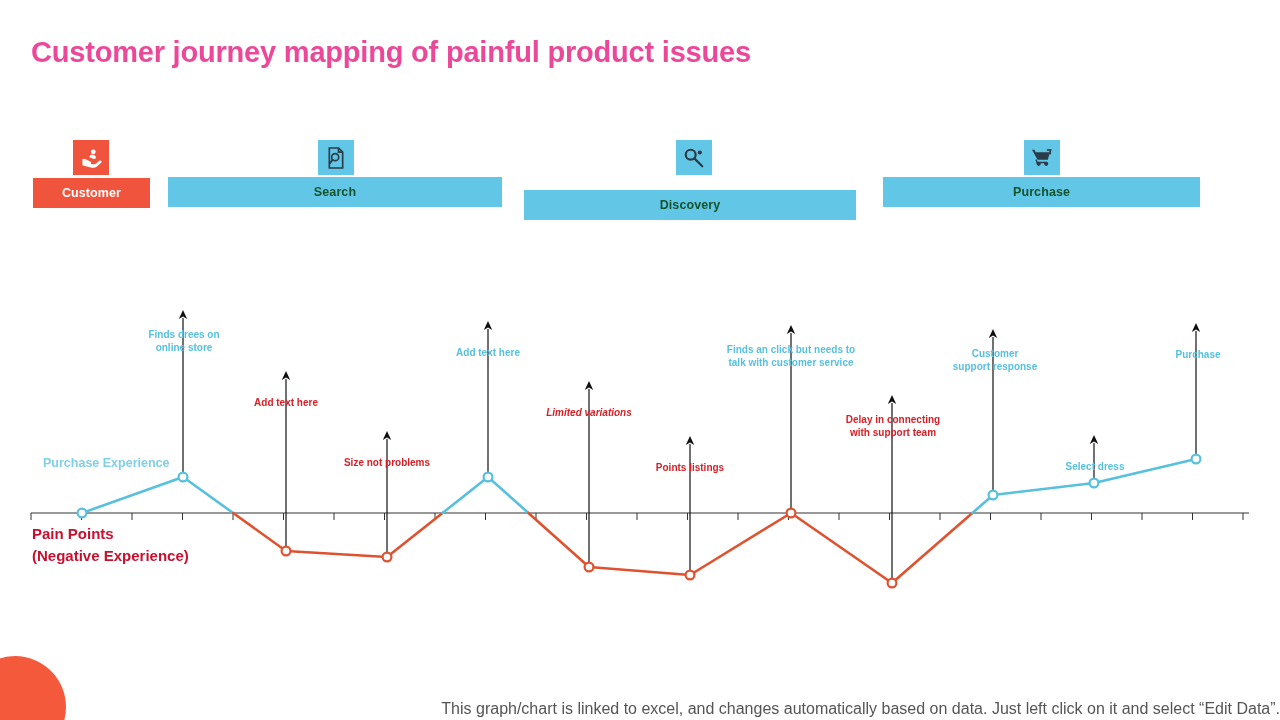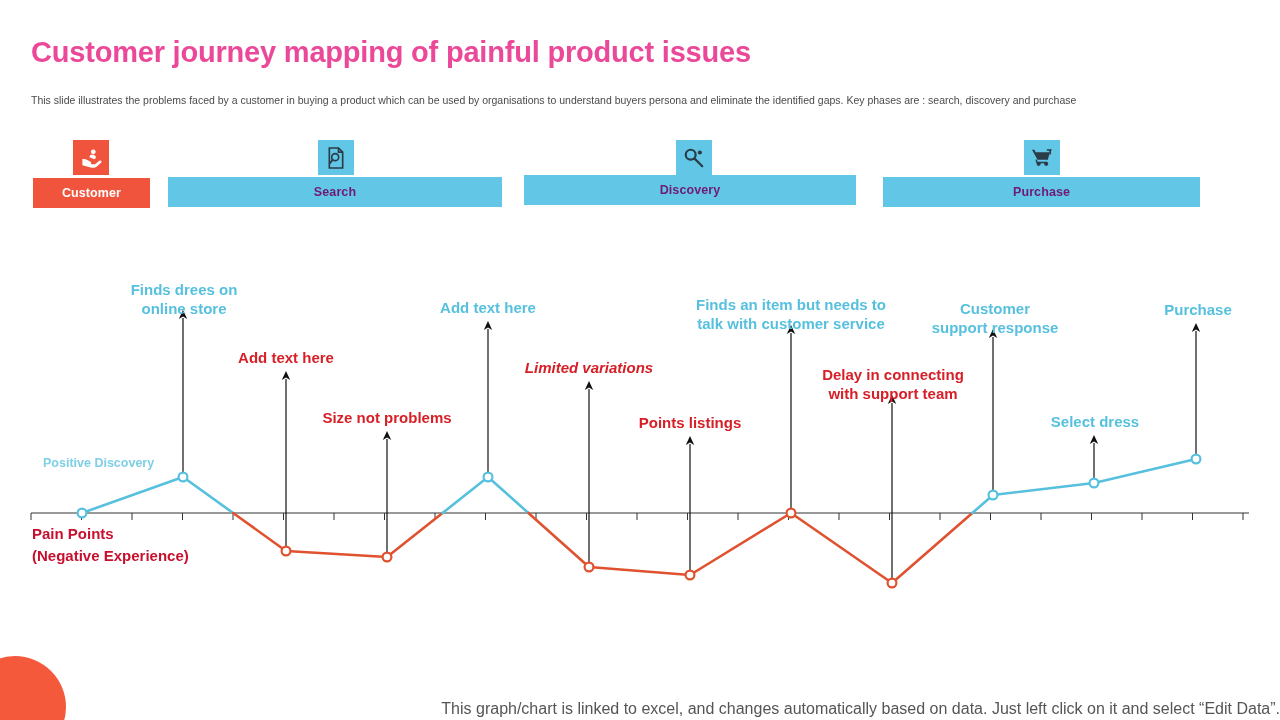--- a/index.html
+++ b/index.html
@@ -45,21 +45,21 @@
     white-space: nowrap;
   }
   .phase-bar {
     position: absolute;
     height: 30px;
     display: flex;
     align-items: center;
     justify-content: center;
     font-size: 12.5px;
     font-weight: bold;
-    color: #701a75;
+    color: #14532d;
     letter-spacing: 0.1px;
   }
   .phase-bar.blue { background: #62C7E6; }
   .phase-bar.orange { background: #F0543C; color: #ffffff; }
 
   .phase-icon {
     position: absolute;
     width: 36px; height: 35px;
     display: flex;
     align-items: center;
@@ -72,25 +72,26 @@
   
   #chart-area {
     position: absolute;
     left: 0; top: 250px;
     width: 1280px; height: 400px;
   }
   #chart-svg { display: block; }
 
   .ann {
     position: absolute;
-    font-size: 15px;
+    font-size: 10px;
     font-weight: bold;
     line-height: 1.25;
     text-align: center;
     white-space: pre-line;
+    margin-top: 48px;
   }
   .ann.blue { color: #56C0DE; }
   .ann.red  { color: #D61F26; }
 
   .axis-label {
     position: absolute;
     font-weight: bold;
     white-space: pre-line;
   }
   .axis-label.positive {
@@ -118,21 +119,20 @@
   }
 </style>
 </head>
 <body>
 
 <div id="slide">
 
   <div class="deco-circle"></div>
 
   <div class="title">Customer journey mapping of painful product issues</div>
-  <div class="subtitle">This slide illustrates the problems faced by a customer in buying a product which can be used by organisations to understand buyers persona and eliminate the identified gaps. Key phases are : search, discovery and purchase</div>
 
   <div id="phases">
       <div class="phase-icon orange" style="left: 73px; top: 140px;">
         <svg width="22" height="22" viewBox="0 0 24 24" fill="#ffffff">
       <circle cx="14.5" cy="5.2" r="2.6"></circle>
       <path d="M11.2 8.6c2.3-.6 4.6-.2 5.6 1.2.8 1.1.6 2.3-.4 2.9-1 .6-2.3.2-3.4-.3l-2.8-1.2z"></path>
       <path d="M2.6 13.2c1.9-.4 3.8.1 5.4 1l3.4 1.9c.7.4.9 1.2.5 1.8-.4.6-1.2.8-1.9.4l-2.6-1.3 6.1 1.7c1.4.4 2.9.1 4-.8l3.6-2.8c.7-.5 1.6-.4 2.1.2.5.6.4 1.5-.2 2l-4.6 3.9c-1.6 1.3-3.7 1.8-5.7 1.3L2.6 20z"></path>
     </svg>
       </div>
       <div class="phase-bar orange" style="left: 33px; top: 178px; width: 117px;">
@@ -149,21 +149,21 @@
       <div class="phase-bar blue" style="left: 168px; top: 177px; width: 334px;">
         <span>Search</span>
       </div>
       <div class="phase-icon blue" style="left: 676px; top: 140px;">
         <svg width="22" height="22" viewBox="0 0 24 24" fill="none" stroke="#2b3b47" stroke-width="2.4" stroke-linecap="round">
       <circle cx="8.4" cy="8.4" r="5.4"></circle>
       <line x1="12.4" y1="12.4" x2="21" y2="21"></line>
       <circle cx="18.4" cy="6" r="2.3" fill="#2b3b47" stroke="none"></circle>
     </svg>
       </div>
-      <div class="phase-bar blue" style="left: 524px; top: 175px; width: 332px;">
+      <div class="phase-bar blue" style="left: 524px; top: 190px; width: 332px;">
         <span>Discovery</span>
       </div>
       <div class="phase-icon blue" style="left: 1024px; top: 140px;">
         <svg width="22" height="20" viewBox="0 0 26 24" fill="#2b3b47">
       <path d="M1 2h3l1.4 3h17L20 14H7.6z"></path>
       <path d="M19.5 2.4h4.2" stroke="#2b3b47" stroke-width="2" stroke-linecap="round"></path>
       <path d="M22.8 2.4V7" stroke="#2b3b47" stroke-width="2" stroke-linecap="round"></path>
       <circle cx="9" cy="19" r="2.5"></circle>
       <circle cx="18" cy="19" r="2.5"></circle>
       <path d="M6 14l1 3.5h12" stroke="#2b3b47" stroke-width="1.8" fill="none"></path>
@@ -247,33 +247,33 @@
         <circle cx="589" cy="317" r="4.4" fill="#ffffff" stroke="#E0522F" stroke-width="2.2"></circle>
         <circle cx="690" cy="325" r="4.4" fill="#ffffff" stroke="#E0522F" stroke-width="2.2"></circle>
         <circle cx="791" cy="263" r="4.4" fill="#ffffff" stroke="#E0522F" stroke-width="2.2"></circle>
         <circle cx="892" cy="333" r="4.4" fill="#ffffff" stroke="#E0522F" stroke-width="2.2"></circle>
         <circle cx="993" cy="245" r="4.4" fill="#ffffff" stroke="#56C0DE" stroke-width="2.2"></circle>
         <circle cx="1094" cy="233" r="4.4" fill="#ffffff" stroke="#56C0DE" stroke-width="2.2"></circle>
         <circle cx="1196" cy="209" r="4.4" fill="#ffffff" stroke="#56C0DE" stroke-width="2.2"></circle>
       </svg>
   </div>
 
-  <div class="axis-label positive">Positive Discovery</div>
+  <div class="axis-label positive">Purchase Experience</div>
   <div class="axis-label pain">Pain Points
 (Negative Experience)</div>
 
   <div id="annotations">
       <div class="ann blue" style="left: 113px; top: 281px; width: 142px;">Finds drees on
 online store</div>
       <div class="ann red" style="left: 215px; top: 349px; width: 142px;">Add text here</div>
       <div class="ann red" style="left: 311px; top: 409px; width: 152px;">Size not problems</div>
       <div class="ann blue" style="left: 417px; top: 299px; width: 142px;">Add text here</div>
       <div class="ann red" style="left: 513px; top: 359px; width: 152px; font-style: italic;">Limited variations</div>
       <div class="ann red" style="left: 622px; top: 414px; width: 136px;">Points listings</div>
-      <div class="ann blue" style="left: 694px; top: 296px; width: 194px;">Finds an item but needs to
+      <div class="ann blue" style="left: 694px; top: 296px; width: 194px;">Finds an click but needs to
 talk with customer service</div>
       <div class="ann red" style="left: 809px; top: 366px; width: 168px;">Delay in connecting
 with support team</div>
       <div class="ann blue" style="left: 917px; top: 300px; width: 156px;">Customer
 support response</div>
       <div class="ann blue" style="left: 1035px; top: 413px; width: 120px;">Select dress</div>
       <div class="ann blue" style="left: 1152px; top: 301px; width: 92px;">Purchase</div>
     </div>
 
   <div class="footer-note">This graph/chart is linked to excel, and changes automatically based on data. Just left click on it and select “Edit Data”.</div>

